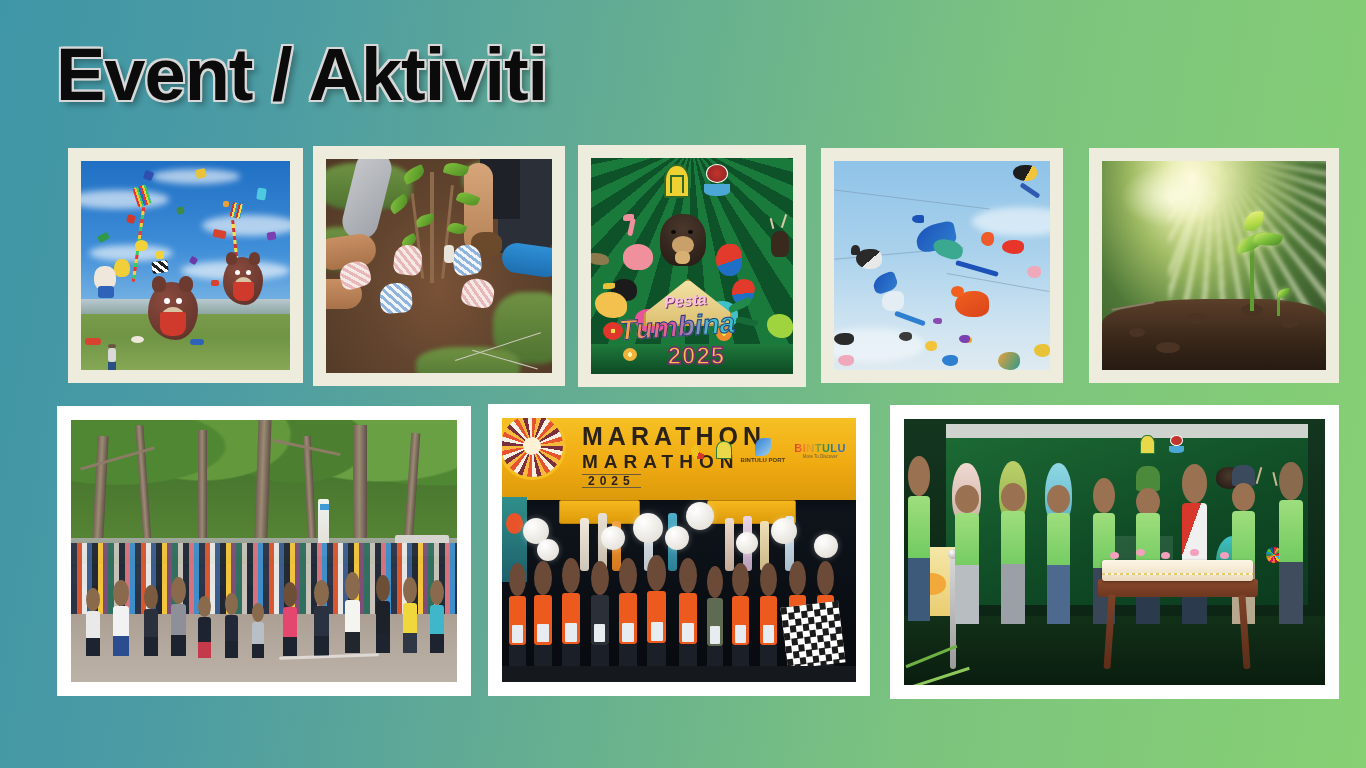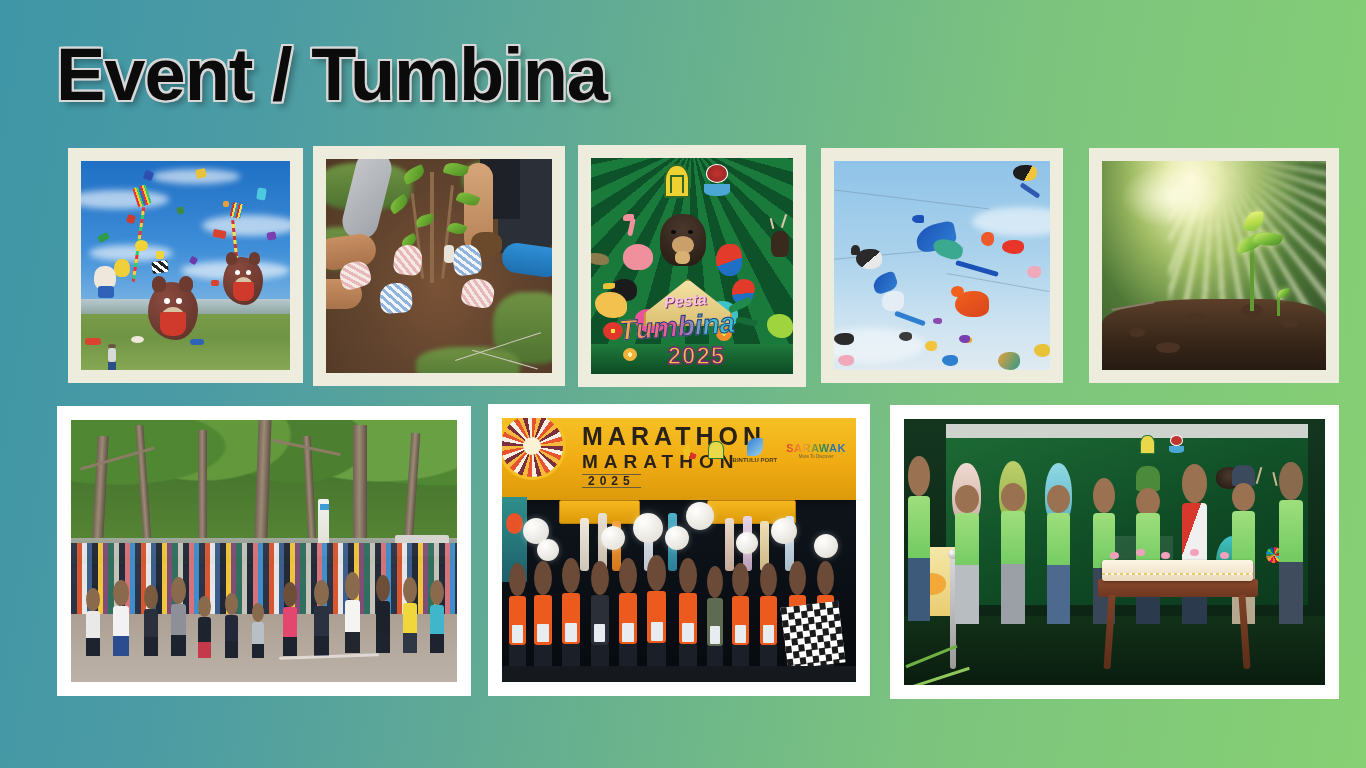--- a/index.html
+++ b/index.html
@@ -245,21 +245,21 @@
   .stanchion{ position:absolute; width:6px; background:linear-gradient(#d8d8d8,#9a9a9a); border-radius:3px; }
   .stanchion::before{ content:""; position:absolute; top:-8px; left:-2px; width:10px; height:10px;
         background:radial-gradient(circle at 35% 30%,#fff,#9a9a9a); border-radius:50%; }
 
   
   .abs{ position:absolute; }
 </style>
 </head>
 <body>
 
-<div id="slide-title">Event / Tumbina</div>
+<div id="slide-title">Event / Aktiviti</div>
 
 <div class="frame top" id="frame-kite-festival">
   <div class="mat"></div>
   <div class="photo sky-deep">
     <div class="cloud" style="left:-6%;top:14%;width:48%;height:9%;"></div>
     <div class="cloud" style="left:34%;top:4%;width:42%;height:7%;"></div>
     <div class="cloud" style="left:58%;top:26%;width:46%;height:10%;"></div>
     <div class="cloud" style="left:4%;top:40%;width:40%;height:8%;"></div>
     <div class="cloud" style="left:48%;top:48%;width:52%;height:9%;"></div>
     <div class="hz-strip"></div>
@@ -611,21 +611,21 @@
              clip-path:polygon(50% 0,100% 45%,78% 100%,22% 100%,0 45%);"></div>
         </div>
         <div class="sp-logo">
           <div class="sp-ico" style="background:#e9d84a;border:1px solid #2e7a35;border-radius:44% 44% 4% 4%;"></div>
         </div>
         <div class="sp-logo">
           <div class="sp-ico" style="background:linear-gradient(135deg,#2f7fd1,#9fd0ef);border-radius:50% 10% 50% 10%;"></div>
           <span>BINTULU PORT</span>
         </div>
         <div style="text-align:center;">
-          <div class="sarawak-txt">SARAWAK</div>
+          <div class="sarawak-txt">BINTULU</div>
           <div style="font-size:4.5px;color:#6b5a3e;">More To Discover</div>
         </div>
       </div>
     </div>
 
     <div class="abs" style="left:16%;top:31%;width:23%;height:9%;background:linear-gradient(#f5b81d,#dd9a0a);border:1px solid #b97e08;border-radius:2px;"></div>
     <div class="abs" style="left:58%;top:31%;width:25%;height:9%;background:linear-gradient(#f5b81d,#dd9a0a);border:1px solid #b97e08;border-radius:2px;"></div>
 
     <div class="abs" style="left:0;top:30%;width:7%;height:32%;background:linear-gradient(#2f8f8a,#1d5f6b);"></div>
     <div class="abs" style="left:1%;top:36%;width:5%;height:8%;background:#e8532a;border-radius:50%;"></div>

